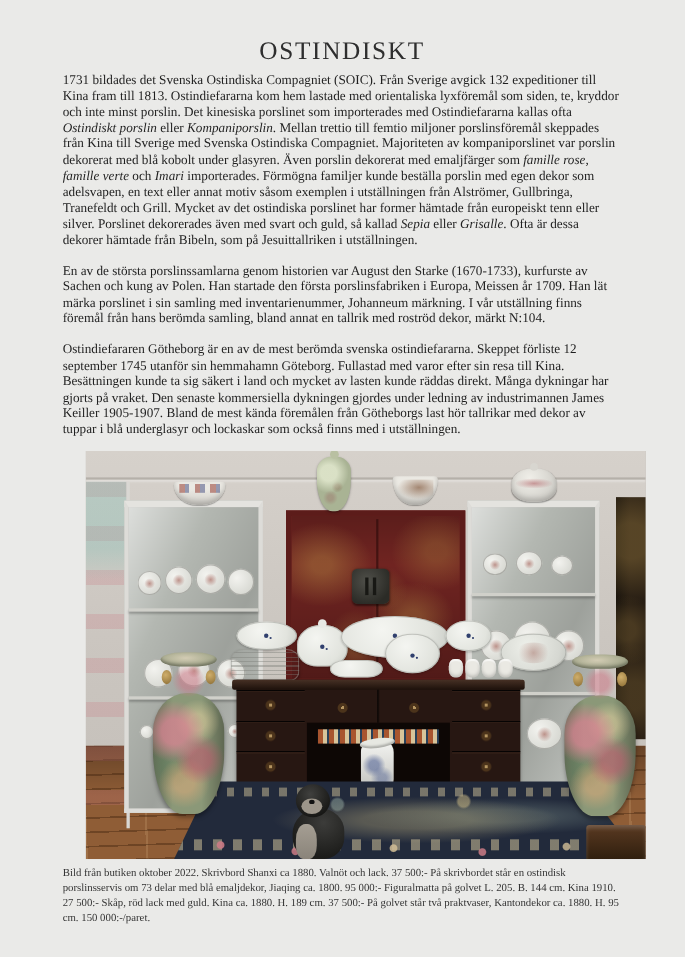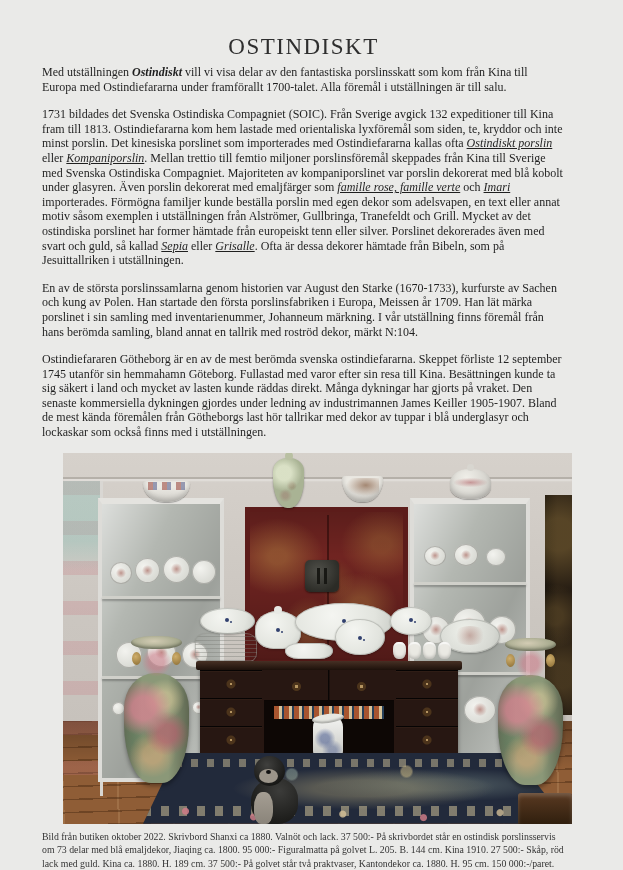--- a/index.html
+++ b/index.html
@@ -2,29 +2,29 @@
 <html><head>
 <meta charset="utf-8">
 <style>
   html,body{margin:0;padding:0;}
   body{
     width:623px;height:870px;
     font-family:"Liberation Serif","DejaVu Serif",serif;
     background:#eaeae8;
   }
   .page{position:relative;width:623px;height:870px;overflow:hidden;padding:0;color:#222;}
-  .doc{padding:34px 58px 0 42px;}
+  .doc{padding:34px 58px 0 42px;margin-left:15px;}
   .title{
     margin:0 0 5px 0;text-align:center;font-size:23px;font-weight:normal;
     letter-spacing:1.5px;color:#2e2e2e;
   }
   p.body-text{
     margin:0 0 13px 0;font-size:12px;line-height:14.6px;text-align:left;color:#1f1f1f;
   }
-  .it{font-style:italic;text-decoration:underline;}
+  .it{font-style:italic;}
   .bit{font-style:italic;font-weight:bold;}
   p.caption{
     margin:6px 0 0 0;font-size:9.8px;line-height:13.6px;color:#343434;
   }
 
   
   .photo{position:relative;width:509px;height:371px;margin:5px 0 0 21px;overflow:hidden;background:#cbc6c0;}
   .photo *{position:absolute;}
 
   .wall{inset:0;background:linear-gradient(180deg,#d6d1cb 0%,#cbc6c0 45%,#c3beb8 100%);}
@@ -208,21 +208,20 @@
   .stool{left:455px;top:340px;width:54px;height:31px;border-radius:3px 3px 0 0;
     background:linear-gradient(180deg,#5a3a22,#301f0e);
     box-shadow:inset 0 3px 4px rgba(255,255,255,.18);}
 </style>
 </head>
 <body style="background: rgb(234, 234, 232);">
 
 <div class="page" style="color: rgb(31, 31, 31);">
   <div class="doc">
     <h1 class="title">OSTINDISKT</h1>
-    <p class="body-text"><span>Med utställningen </span><span class="bit">Ostindiskt</span><span> vill vi visa delar av den fantastiska porslinsskatt som kom från Kina till Europa med Ostindiefararna under framförallt 1700-talet. Alla föremål i utställningen är till salu.</span></p>
     <p class="body-text"><span>1731 bildades det Svenska Ostindiska Compagniet (SOIC). Från Sverige avgick 132 expeditioner till Kina fram till 1813. Ostindiefararna kom hem lastade med orientaliska lyxföremål som siden, te, kryddor och inte minst porslin. Det kinesiska porslinet som importerades med Ostindiefararna kallas ofta </span><span class="it">Ostindiskt porslin</span><span> eller </span><span class="it">Kompaniporslin</span><span>. Mellan trettio till femtio miljoner porslinsföremål skeppades från Kina till Sverige med Svenska Ostindiska Compagniet. Majoriteten av kompaniporslinet var porslin dekorerat med blå kobolt under glasyren. Även porslin dekorerat med emaljfärger som </span><span class="it">famille rose, famille verte</span><span> och </span><span class="it">Imari</span><span> importerades. Förmögna familjer kunde beställa porslin med egen dekor som adelsvapen, en text eller annat motiv såsom exemplen i utställningen från Alströmer, Gullbringa, Tranefeldt och Grill. Mycket av det ostindiska porslinet har former hämtade från europeiskt tenn eller silver. Porslinet dekorerades även med svart och guld, så kallad </span><span class="it">Sepia</span><span> eller </span><span class="it">Grisalle</span><span>. Ofta är dessa dekorer hämtade från Bibeln, som på Jesuittallriken i utställningen.</span></p>
     <p class="body-text"><span>En av de största porslinssamlarna genom historien var August den Starke (1670-1733), kurfurste av Sachen och kung av Polen. Han startade den första porslinsfabriken i Europa, Meissen år 1709. Han lät märka porslinet i sin samling med inventarienummer, Johanneum märkning. I vår utställning finns föremål från hans berömda samling, bland annat en tallrik med roströd dekor, märkt N:104.</span></p>
     <p class="body-text"><span>Ostindiefararen Götheborg är en av de mest berömda svenska ostindiefararna. Skeppet förliste 12 september 1745 utanför sin hemmahamn Göteborg. Fullastad med varor efter sin resa till Kina. Besättningen kunde ta sig säkert i land och mycket av lasten kunde räddas direkt. Många dykningar har gjorts på vraket. Den senaste kommersiella dykningen gjordes under ledning av industrimannen James Keiller 1905-1907. Bland de mest kända föremålen från Götheborgs last hör tallrikar med dekor av tuppar i blå underglasyr och lockaskar som också finns med i utställningen.</span></p>
 
     <div class="photo">
       <div class="wall" style="background-color: rgb(203, 198, 192);"></div>
       <div class="rail"></div>
       <div class="floor" style="background-color: rgb(143, 93, 54);"></div>
       <div class="vitrine-edge"></div>
 

